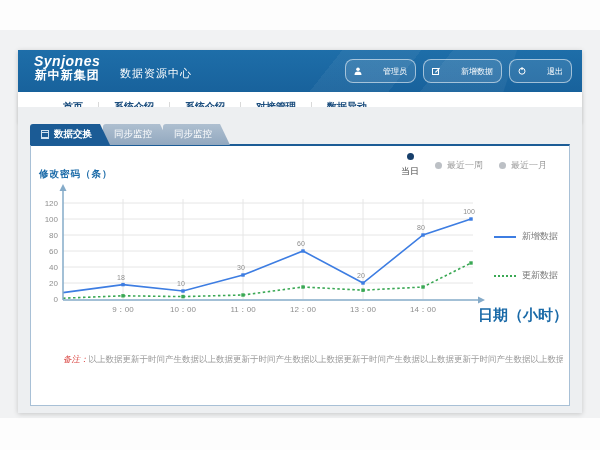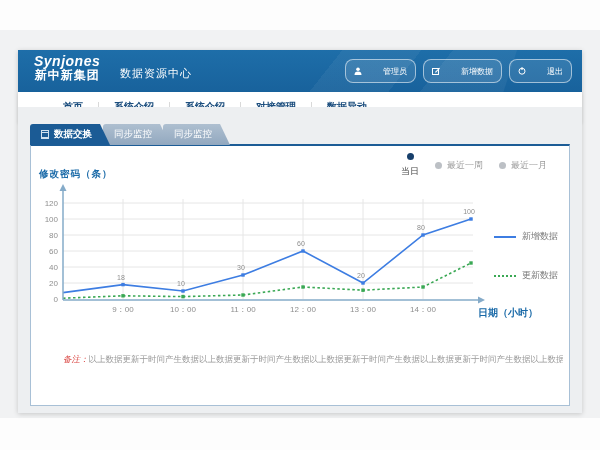--- a/index.html
+++ b/index.html
@@ -42,21 +42,21 @@
   .panel { position:absolute; left:12px; right:12px; top:37px; bottom:7px; background:#fff;
            border:1px solid #a8c0d6; border-top:2px solid #1c5c96; }
 
   .range-legend { position:absolute; top:7px; right:22px; display:flex; gap:16px; align-items:center; }
   .range-opt { display:flex; align-items:center; gap:5px; font-size:9px; color:#9a9a9a; cursor:pointer; }
   .range-opt .dot { width:7px; height:7px; border-radius:50%; background:#bcc0c5; }
   .range-opt.selected { color:#444;flex-direction:column; }
   .range-opt.selected .dot { background:#173f6b; }
 
   .y-title { position:absolute; left:8px; top:22px; font-size:9.5px; font-weight:bold; color:#1a6aa8; letter-spacing:1px; }
-  .x-title { position:absolute; left:447px; top:160px; font-size:10px; font-weight:bold; color:#1a6aa8; }
+  .x-title { position:absolute; left:447px; top:160px; font-size:15px; font-weight:bold; color:#1a6aa8; }
 
   #chart-svg { position:absolute; left:10px; top:36px; }
 
   .series-legend { position:absolute; left:463px; top:84px; display:flex; flex-direction:column; gap:26px; }
   .series-row { display:flex; align-items:center; gap:6px; font-size:9px; color:#777; }
   .swatch { width:22px; height:0; border-top:2px solid; }
   .swatch.solid { border-top-style:solid; }
   .swatch.dotted { border-top-style:dotted; }
 
   .note { position:absolute; left:32px; top:208px; width:500px; font-size:8.5px; line-height:1.3; white-space:nowrap; overflow:hidden; }

